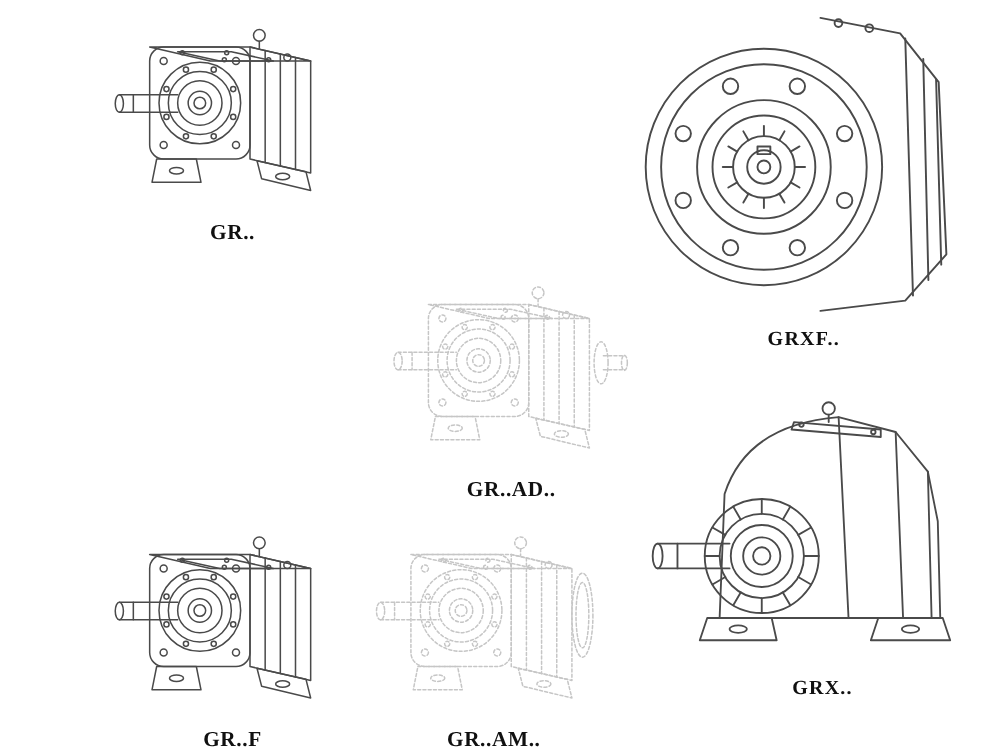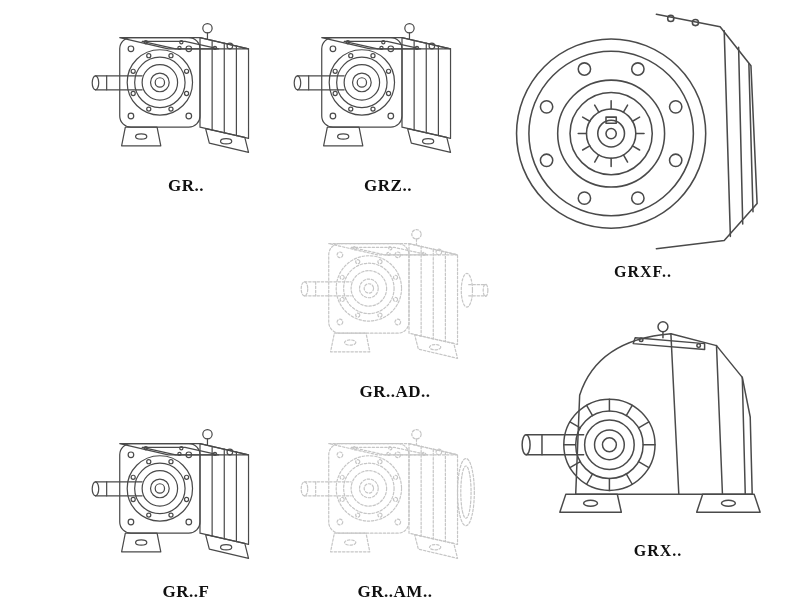--- a/index.html
+++ b/index.html
@@ -207,36 +207,30 @@
     </defs>
   </svg>
 
   <figure class="cell" style="left:86px;top:4px;width:200px">
     <svg viewBox="0 0 210 180" width="196" height="168">
       <use href="#gb-foot"></use>
     </svg>
     <figcaption class="caption">GR..</figcaption>
   </figure>
 
-  <figure class="cell" style="left:288px;top:4px;width:200px">
-    <svg viewBox="0 0 210 180" width="196" height="168">
-      <use href="#gb-foot"></use>
-    </svg>
-    <figcaption class="caption">GRZ..</figcaption>
-  </figure>
 
   <figure class="cell cell--lg" style="left:498px;top:2px;width:290px">
     <svg viewBox="0 0 270 250" width="278" height="257">
       <use href="#gb-grxf"></use>
     </svg>
     <figcaption class="caption caption--lg">GRXF..</figcaption>
   </figure>
 
 
-  <figure class="cell ghost" style="left:290px;top:210px;width:210px">
+  <figure class="cell ghost" style="left:304px;top:210px;width:210px">
     <svg viewBox="0 0 210 180" width="196" height="168">
       <use href="#gb-ad"></use>
     </svg>
     <figcaption class="caption">GR..AD..</figcaption>
   </figure>
 
   <figure class="cell cell--lg" style="left:508px;top:300px;width:300px">
     <svg viewBox="0 0 290 240" width="288" height="238">
       <use href="#gb-grx"></use>
     </svg>

